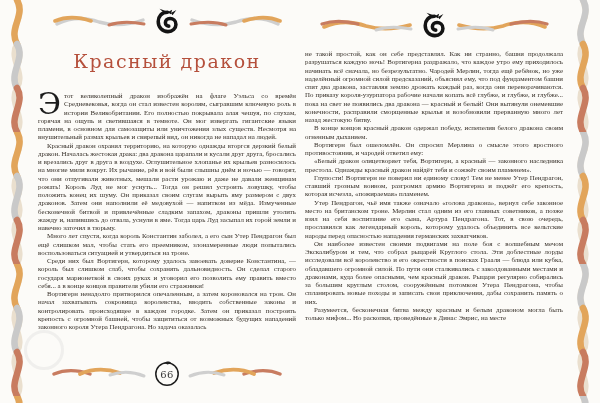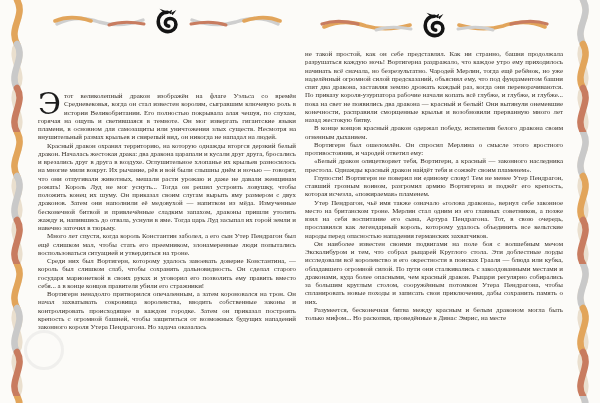--- a/index.html
+++ b/index.html
@@ -107,29 +107,49 @@
         <path d="M12 6 L6.5 1 L14 3.5 Z" fill="#141414"></path>
         <path d="M20 6 L26.5 2.5 L22 8.5 Z" fill="#141414"></path>
       </svg>
       <svg class="wave mirror" viewBox="0 0 94 18">
         <path d="M4 11 C18 4 32 4 46 9 C60 13 76 12 90 7" fill="none" stroke="#cfcfcf" stroke-width="3.4" stroke-linecap="round"></path>
         <path d="M2 8 C14 3 26 4 38 8" fill="none" stroke="#e2a55b" stroke-width="3.6" stroke-linecap="round"></path>
         <path d="M56 12 C68 8 80 9 91 11" fill="none" stroke="#c87c60" stroke-width="3" stroke-linecap="round"></path>
       </svg>
     </div>
 
+    <div class="title">Красный дракон</div>
 
     <div class="text text-left">
       <p><span class="dropcap">Э</span><span>тот великолепный дракон изображён на флаге Уэльса со времён Средневековья, когда он стал известен королям, сыгравшим ключевую роль в истории Великобритании. Его полностью покрывала алая чешуя, по слухам, горячая на ощупь и светившаяся в темноте. Он мог извергать гигантские языки пламени, в основном для самозащиты или уничтожения злых существ. Несмотря на внушительный размах крыльев и свирепый вид, он никогда не нападал на людей.</span></p>
       <p class="indent">Красный дракон охранял территорию, на которую однажды вторгся дерзкий белый дракон. Началась жестокая драка: два дракона царапали и кусали друг друга, бросались и врезались друг в друга в воздухе. Оглушительное хлопанье их крыльев разносилось на многие мили вокруг. Их рычание, рёв и вой были слышны днём и ночью — говорят, что они отпугивали животных, мешали расти урожаю и даже не давали женщинам рожать! Король Луд не мог уснуть... Тогда он решил устроить ловушку, чтобы положить конец их шуму. Он приказал своим слугам вырыть яму размером с двух драконов. Затем они наполнили её медовухой — напитком из мёда. Измученные бесконечной битвой и привлечённые сладким запахом, драконы пришли утолить жажду и, напившись до отвала, уснули в яме. Тогда царь Луд засыпал их горой земли и навечно заточил в тюрьму.</p>
       <p class="indent">Много лет спустя, когда король Константин заболел, а его сын Утер Пендрагон был ещё слишком мал, чтобы стать его преемником, злонамеренные люди попытались воспользоваться ситуацией и утвердиться на троне.</p>
       <p class="indent">Среди них был Вортигерн, которому удалось завоевать доверие Константина, — король был слишком слаб, чтобы сохранять дальновидность. Он сделал старого государя марионеткой в своих руках и уговорил его позволить ему править вместо себя... а в конце концов правителя убили его стражники!</p>
       <p class="indent">Вортигерн ненадолго притворился опечаленным, а затем короновался на трон. Он начал захватывать сокровища королевства, вводить собственные законы и контролировать происходящее в каждом городке. Затем он приказал построить крепость с огромной башней, чтобы защититься от возможных будущих нападений законного короля Утера Пендрагона. Но задача оказалась</p>
     </div>
 
+    <div class="deco-row ftr">
+      <svg class="wave" viewBox="0 0 94 18">
+        <path d="M2 9 C14 4 26 5 38 9" fill="none" stroke="#c87c60" stroke-width="3.4" stroke-linecap="round"></path>
+        <path d="M28 9 C42 3 56 4 68 8" fill="none" stroke="#e2a55b" stroke-width="3.8" stroke-linecap="round"></path>
+        <path d="M58 10 C70 6 82 7 92 11" fill="none" stroke="#cfcfcf" stroke-width="3" stroke-linecap="round"></path>
+      </svg>
+      <div class="pagenum-wrap">
+        <svg class="pagenum-ring" viewBox="0 0 30 30">
+          <circle cx="15" cy="15" r="12" fill="none" stroke="#1c1c1c" stroke-width="1.6"></circle>
+          <path d="M12.5 3.2 C15 0.8 18.5 1.4 19.6 3.6 L15.5 4.8 Z" fill="#1c1c1c"></path>
+        </svg>
+        <div class="pagenum">66</div>
+      </div>
+      <svg class="wave mirror" viewBox="0 0 94 18">
+        <path d="M2 9 C14 4 26 5 38 9" fill="none" stroke="#c87c60" stroke-width="3.4" stroke-linecap="round"></path>
+        <path d="M28 9 C42 3 56 4 68 8" fill="none" stroke="#e2a55b" stroke-width="3.8" stroke-linecap="round"></path>
+        <path d="M58 10 C70 6 82 7 92 11" fill="none" stroke="#cfcfcf" stroke-width="3" stroke-linecap="round"></path>
+      </svg>
+    </div>
   </div>
 
   <div class="page right">
 
     <div class="deco-row hdr-right">
       <svg class="wave" viewBox="0 0 94 18">
         <path d="M4 10 C18 4 32 4 46 9 C60 13 76 12 90 8" fill="none" stroke="#e2a55b" stroke-width="3.6" stroke-linecap="round"></path>
         <path d="M2 7 C14 3 26 4 38 7" fill="none" stroke="#c87c60" stroke-width="3.2" stroke-linecap="round"></path>
         <path d="M56 13 C68 9 80 10 91 12" fill="none" stroke="#cfcfcf" stroke-width="3" stroke-linecap="round"></path>
       </svg>

